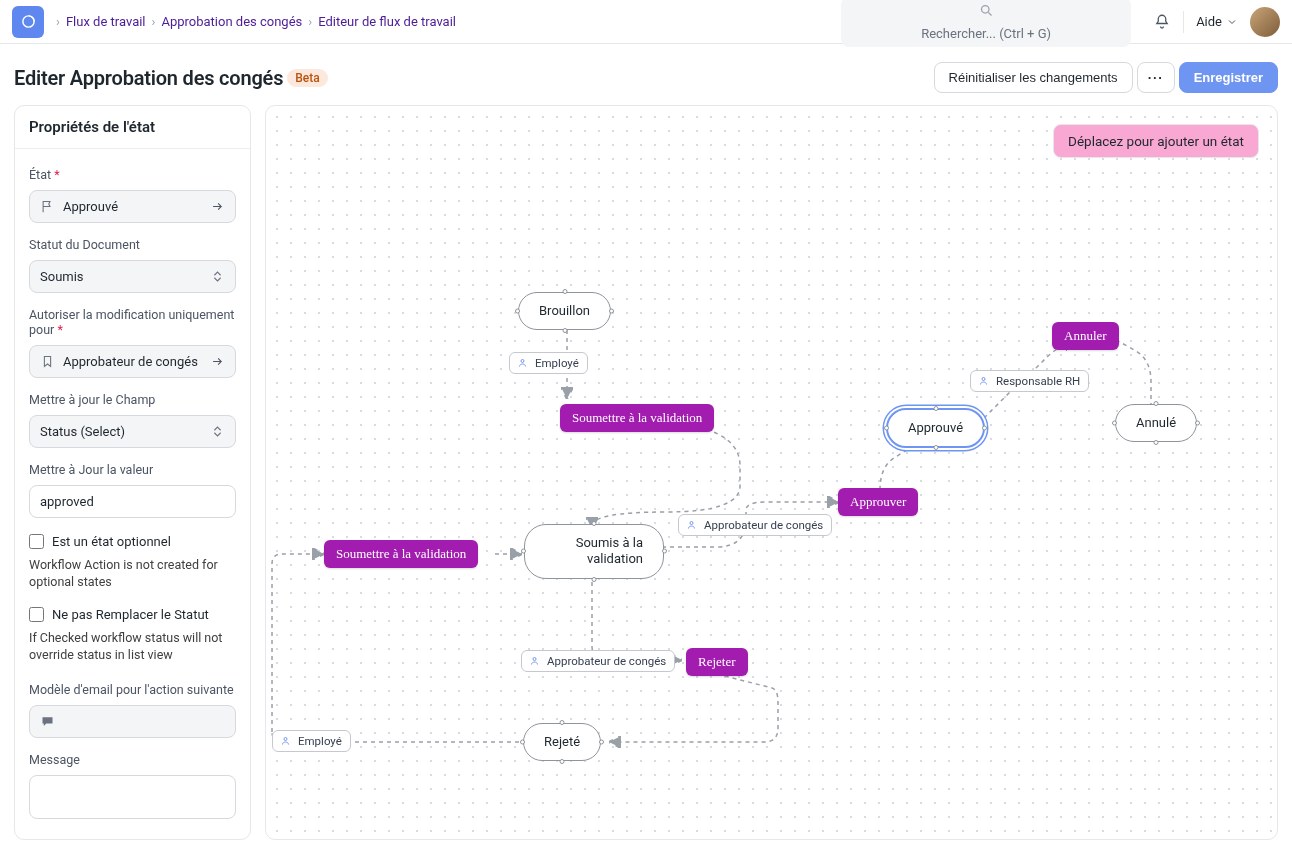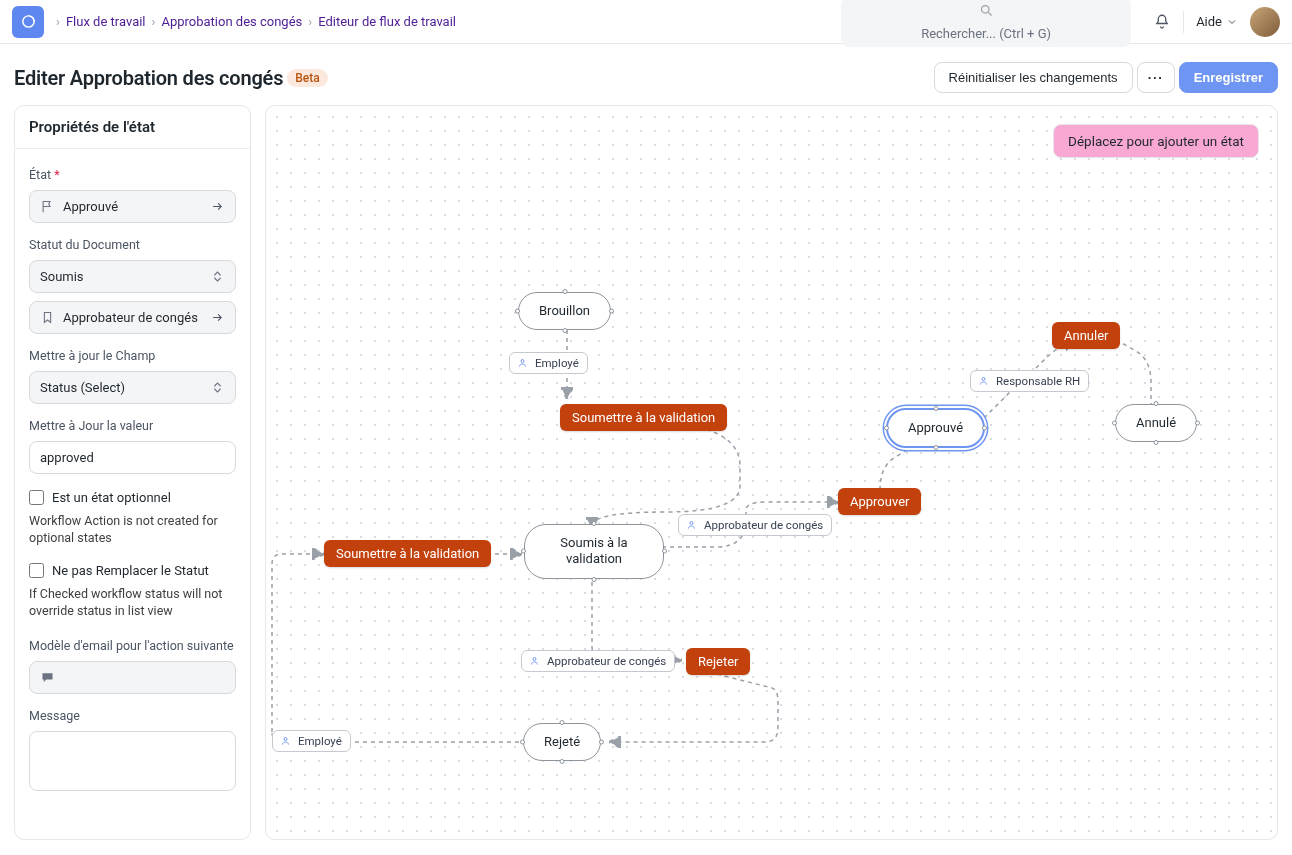--- a/index.html
+++ b/index.html
@@ -41,26 +41,26 @@
 .checkbox-row { display:flex; align-items:center; gap:8px; font-size:13px; margin-top:8px; }
 .checkbox-row input { width:15px; height:15px; }
 .hint { font-size:12.5px; color:#404040; line-height:1.35; }
 .panel-body::-webkit-scrollbar{width:8px}.panel-body::-webkit-scrollbar-thumb{background:#c6c8cc;border-radius:4px}
 
 .canvas-wrap { flex:1; border:1px solid #e5e7eb; border-radius:10px; position:relative; overflow:hidden; background:#fff; }
 .canvas-dots { position:absolute; inset:0; background-image: radial-gradient(#d8dbe0 1px, transparent 1px); background-size: 14px 14px; background-position: 4px 4px; }
 .canvas { position:absolute; inset:0; }
 .drag-hint { position:absolute; top:18px; right:18px; background:#f9a8d4; border:1px solid #e5e7eb; border-radius:8px; padding:8px 14px; font-size:13.5px; }
 
-.node { position:absolute; background:#fff; border:1.5px solid #8e949b; border-radius:22px; padding: 10px 20px; font-size:13px; text-align:center; max-width:140px; line-height:1.25; }
+.node { position:absolute; background:#fff; border:1.5px solid #8e949b; border-radius:22px; padding: 10px 20px; font-size:13px; text-align:right; max-width:140px; line-height:1.25; }
 .node.selected { border:2px solid #6f95f2; box-shadow: 0 0 0 2px #ffffff, 0 0 0 3.5px #6f95f2; }
 .port { position:absolute; width:5px; height:5px; background:#fff; border:1.5px solid #8e949b; border-radius:50%; }
 .port.t{top:-4px;left:50%;transform:translateX(-50%)} .port.b{bottom:-4px;left:50%;transform:translateX(-50%)} .port.l{left:-4px;top:50%;transform:translateY(-50%)} .port.r{right:-4px;top:50%;transform:translateY(-50%)}
 
-.action { position:absolute; background:#c2410c; color:#fff; border-radius:6px; padding:6px 12px; font-size:13px; box-shadow:0 1px 2px rgba(0,0,0,0.15); white-space:nowrap; }
+.action { position:absolute; background:#a21caf; color:#fff; border-radius:6px; padding:6px 12px; font-size:13px; box-shadow:0 1px 2px rgba(0,0,0,0.15); white-space:nowrap;font-family:Liberation Serif, serif; }
 .role-tag { position:absolute; background:#fff; border:1.5px solid #c5c9cf; border-radius:6px; padding:3px 8px; font-size:11.5px; display:flex; align-items:center; gap:5px; color:#374151; white-space:nowrap; }
 .role-tag svg { width:12px; height:12px; }
 
 svg.edges { position:absolute; inset:0; width:100%; height:100%; pointer-events:none; }
 svg.edges path { fill:none; stroke:#9aa0a8; stroke-width:1.5; stroke-dasharray:4 4; }
 svg.edges .arrowhead { fill:#9aa0a8; }
 
 .icon-svg{width:15px;height:15px;flex-shrink:0}
 </style>
 </head>
@@ -131,20 +131,21 @@
       </div>
 
       <div class="field-label">Statut du Document</div>
       <div class="select">
         <span>Soumis</span>
         <svg class="icon-svg chev" viewBox="0 0 24 24">
             <path d="M7 10l5-5 5 5M7 14l5 5 5-5" fill="none" stroke="#6b7280" stroke-width="1.7"></path>
           </svg>
       </div>
 
+      <div class="field-label required">Autoriser la modification uniquement pour</div>
       <div class="input link-input">
         <svg class="icon-svg tag-icon" viewBox="0 0 24 24">
             <path d="M7 4h10v16l-5-4-5 4z" fill="none" stroke="#6b7280" stroke-width="1.7"></path>
           </svg>
         <span>Approbateur de congés</span>
         <svg class="icon-svg arrow" viewBox="0 0 24 24">
             <path d="M5 12h13m-5-5 5 5-5 5" fill="none" stroke="#4b5563" stroke-width="1.7"></path>
           </svg>
       </div>
 

